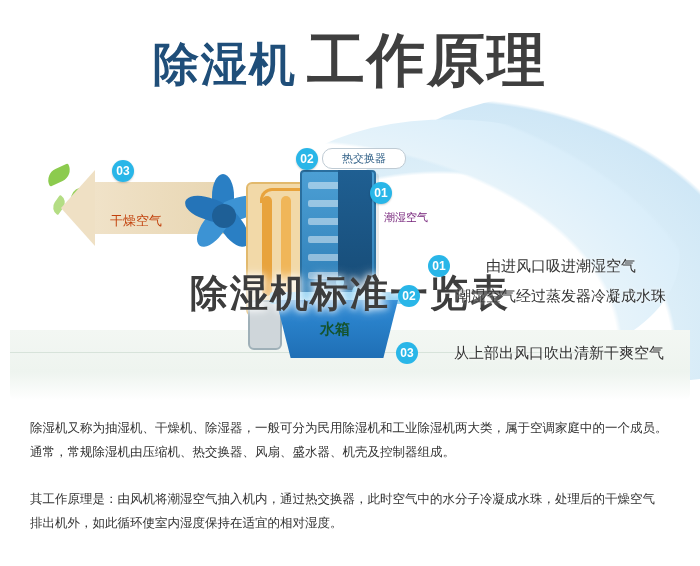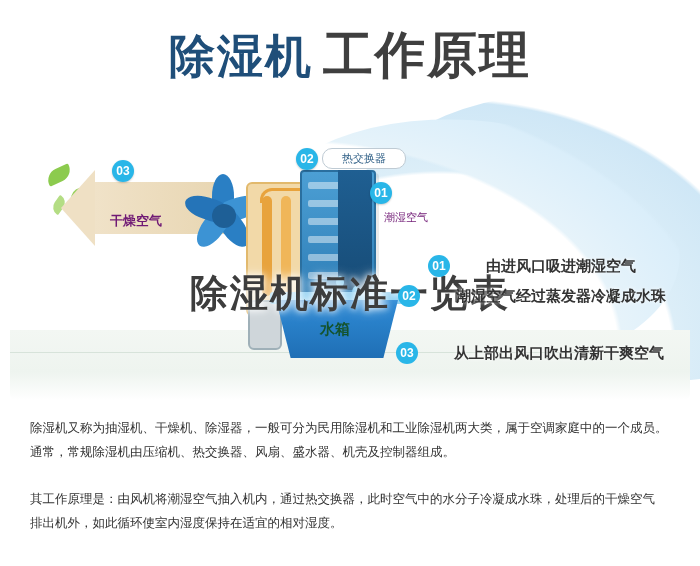--- a/index.html
+++ b/index.html
@@ -78,21 +78,21 @@
     text-align: center;
     white-space: nowrap;
   }
   #headline .t1 {
     font-size: 46px;
     font-weight: bold;
     color: #1f4e79;
     letter-spacing: 2px;
   }
   #headline .t2 {
-    font-size: 50px;
+    font-size: 58px;
     font-weight: bold;
     color: #3f3f3f;
     letter-spacing: 2px;
     margin-left: 10px;
   }
 
   
   .dry-arrow {
     position: absolute;
     left: 95px;
@@ -108,22 +108,22 @@
     top: -12px;
     border-top: 38px solid transparent;
     border-bottom: 38px solid transparent;
     border-right: 34px solid #efe0c4;
   }
   .dry-label {
     position: absolute;
     left: 110px;
     top: 212px;
     font-size: 13px;
-    color: #701a75;
-    font-weight: bold;
+    color: #c2410c;
+    font-weight: normal;
   }
 
   
   .leaf {
     position: absolute;
     width: 26px;
     height: 14px;
     background: #7fc241;
     border-radius: 14px 2px 14px 2px;
   }
@@ -342,21 +342,21 @@
     font-size: 12px;
     font-weight: bold;
     line-height: 22px;
     text-align: center;
     margin-right: 8px;
     flex: 0 0 auto;
   }
   .step .txt {
     font-size: 15px;
     color: #333333;
-    font-weight: bold;
+    font-weight: normal;
     text-shadow: 0 0 4px rgba(255,255,255,0.9);
     padding-left: 28px;
   }
   .step.s1 { left: 428px; top: 255px; }
   .step.s2 { left: 398px; top: 285px; }
   .step.s3 { left: 396px; top: 342px; }
 
   
   #description {
     position: absolute;

